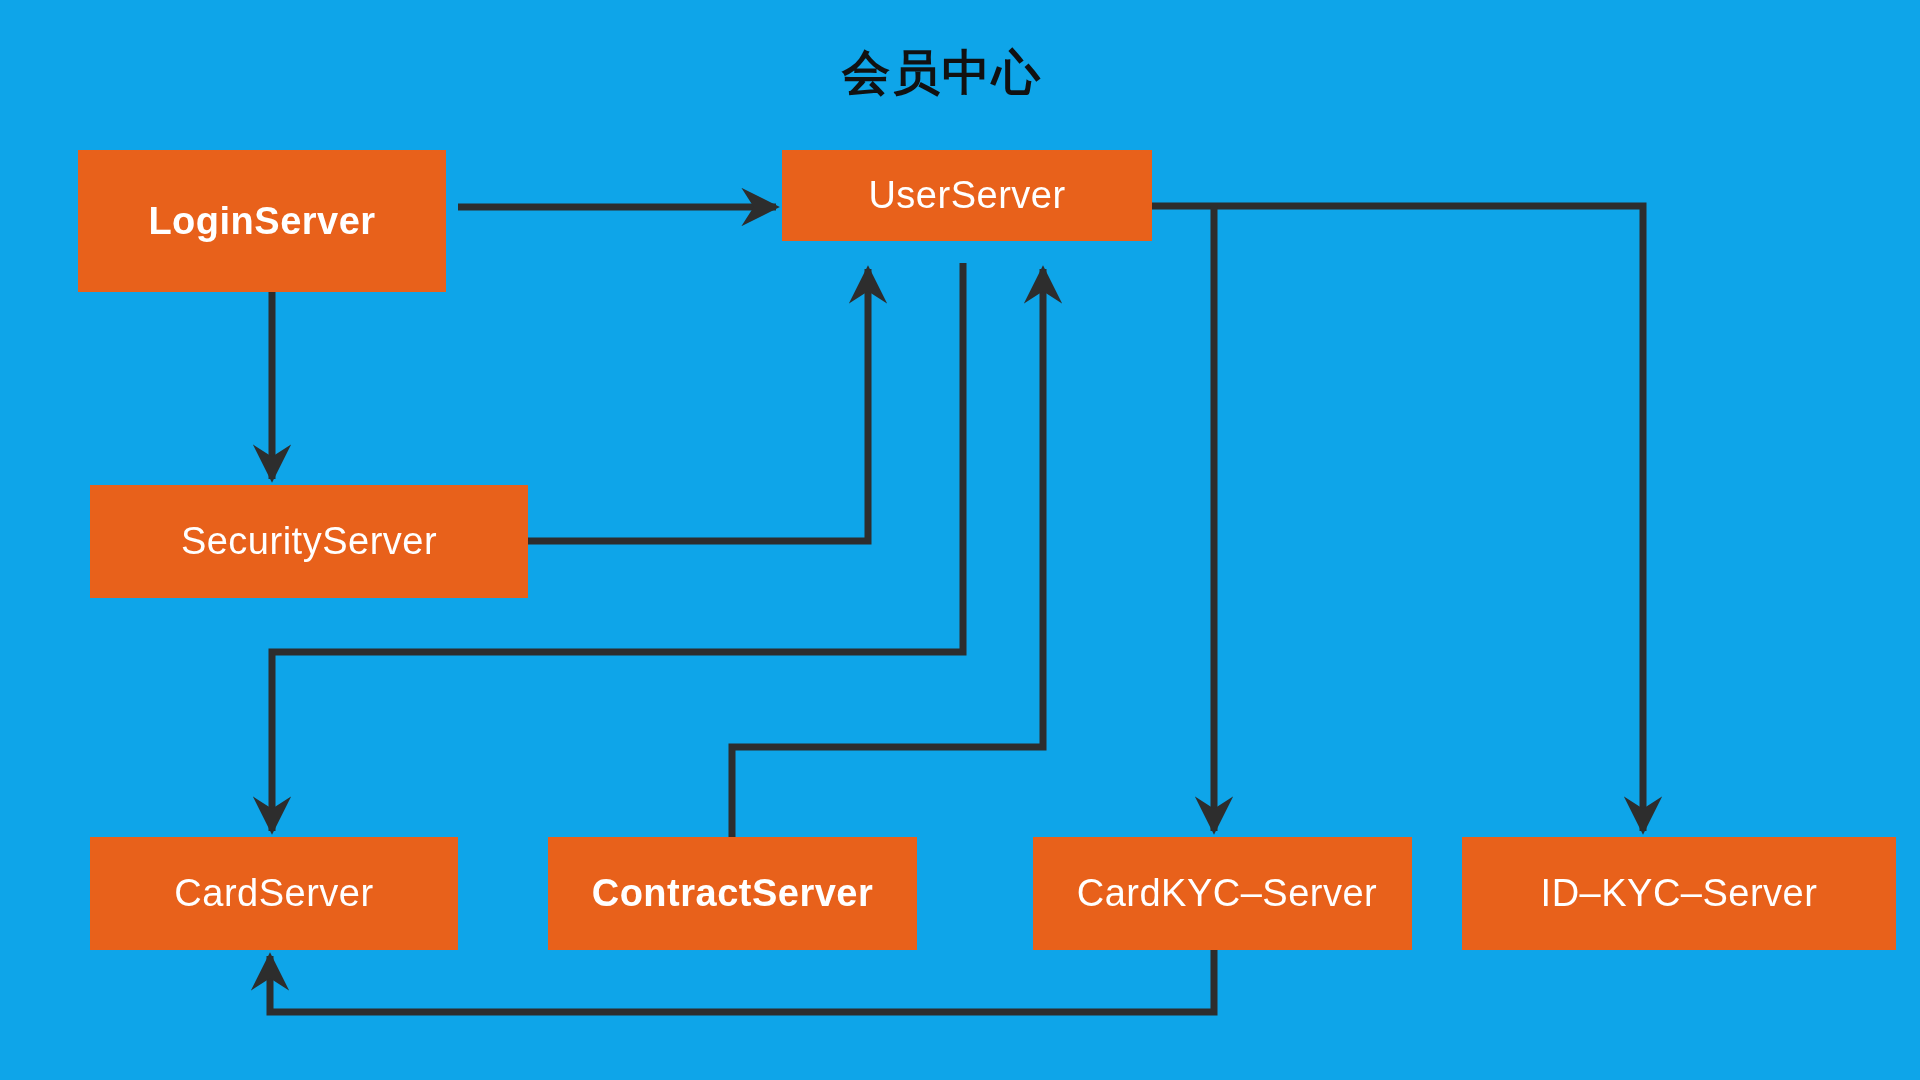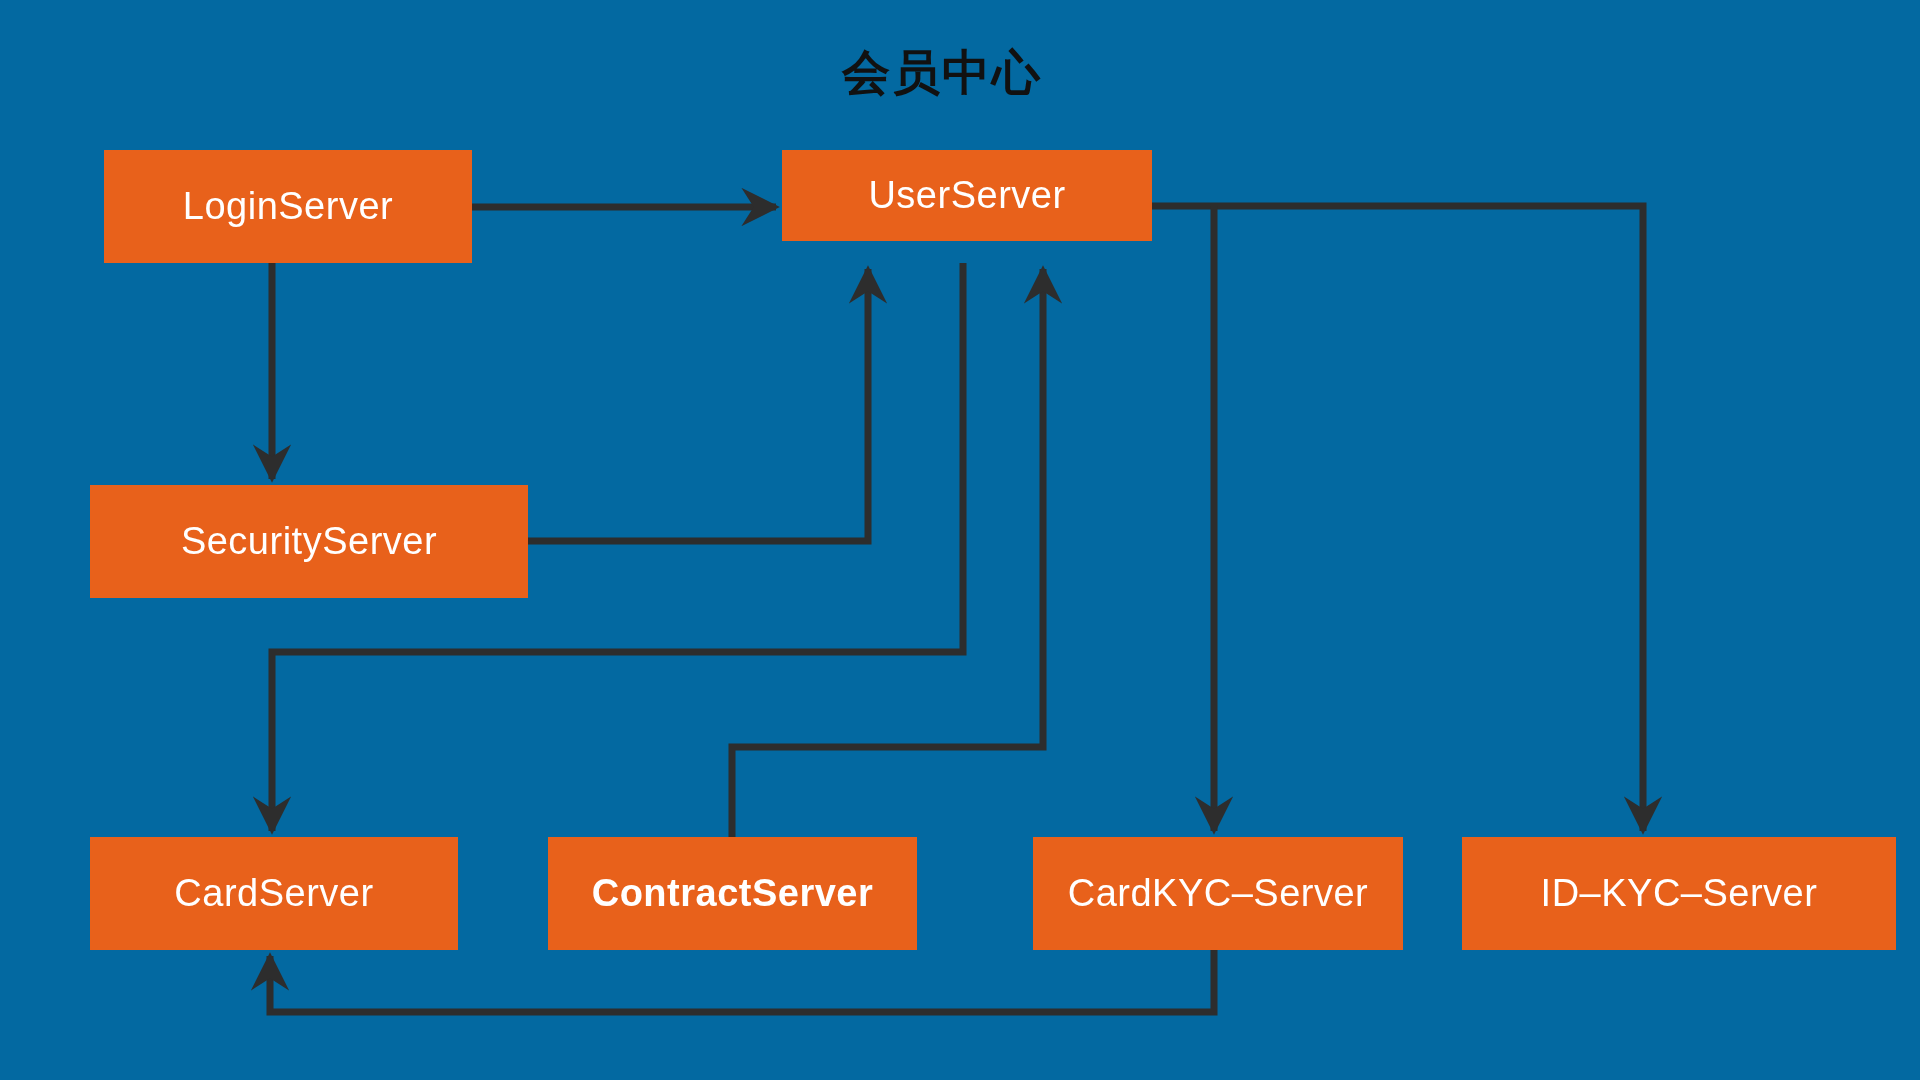--- a/index.html
+++ b/index.html
@@ -5,21 +5,21 @@
   html, body {
     margin: 0;
     padding: 0;
     background: #ffffff;
     font-family: "Liberation Sans", "DejaVu Sans", sans-serif;
   }
   .canvas {
     position: relative;
     width: 1920px;
     height: 1080px;
-    background: #0369a1;
+    background: #0ea5e9;
     overflow: hidden;
   }
   .edges-layer {
     position: absolute;
     left: 0;
     top: 0;
     width: 1920px;
     height: 1080px;
   }
   .edge {
@@ -43,26 +43,26 @@
   .node {
     position: absolute;
     background: #e8611b;
     color: #ffffff;
     display: flex;
     align-items: center;
     justify-content: center;
     font-size: 38px;
     letter-spacing: 0.5px;
   }
-  .node-login    { left: 104px;   top: 150px; width: 368px; height: 113px; }
+  .node-login    { left: 78px;   top: 150px; width: 368px; height: 142px; font-weight: bold; }
   .node-user     { left: 782px;  top: 150px; width: 370px; height: 91px; }
   .node-security { left: 90px;   top: 485px; width: 438px; height: 113px; }
   .node-card     { left: 90px;   top: 837px; width: 368px; height: 113px; }
   .node-contract { left: 548px;  top: 837px; width: 369px; height: 113px; font-weight: bold; }
-  .node-cardkyc  { left: 1033px; top: 837px; width: 370px; height: 113px; }
+  .node-cardkyc  { left: 1033px; top: 837px; width: 370px; height: 113px; padding-left: 9px; }
   .node-idkyc    { left: 1462px; top: 837px; width: 434px; height: 113px; }
 </style>
 </head>
 <body>
 
 <div class="canvas">
 
   <svg class="edges-layer" viewBox="0 0 1920 1080" xmlns="http://www.w3.org/2000/svg">
     <defs>
       <marker id="arrow" viewBox="0 0 10 10" refX="9" refY="5" markerWidth="5.5" markerHeight="5.5" orient="auto">

